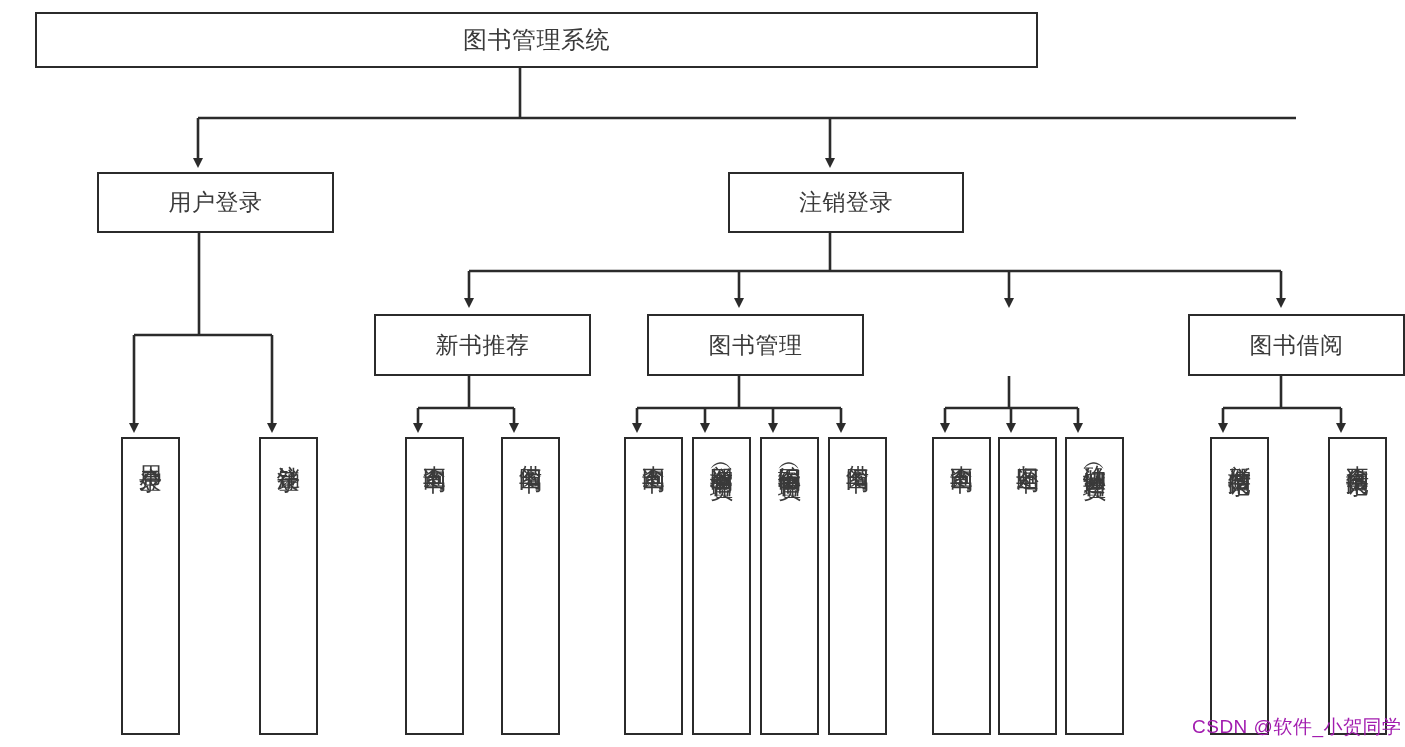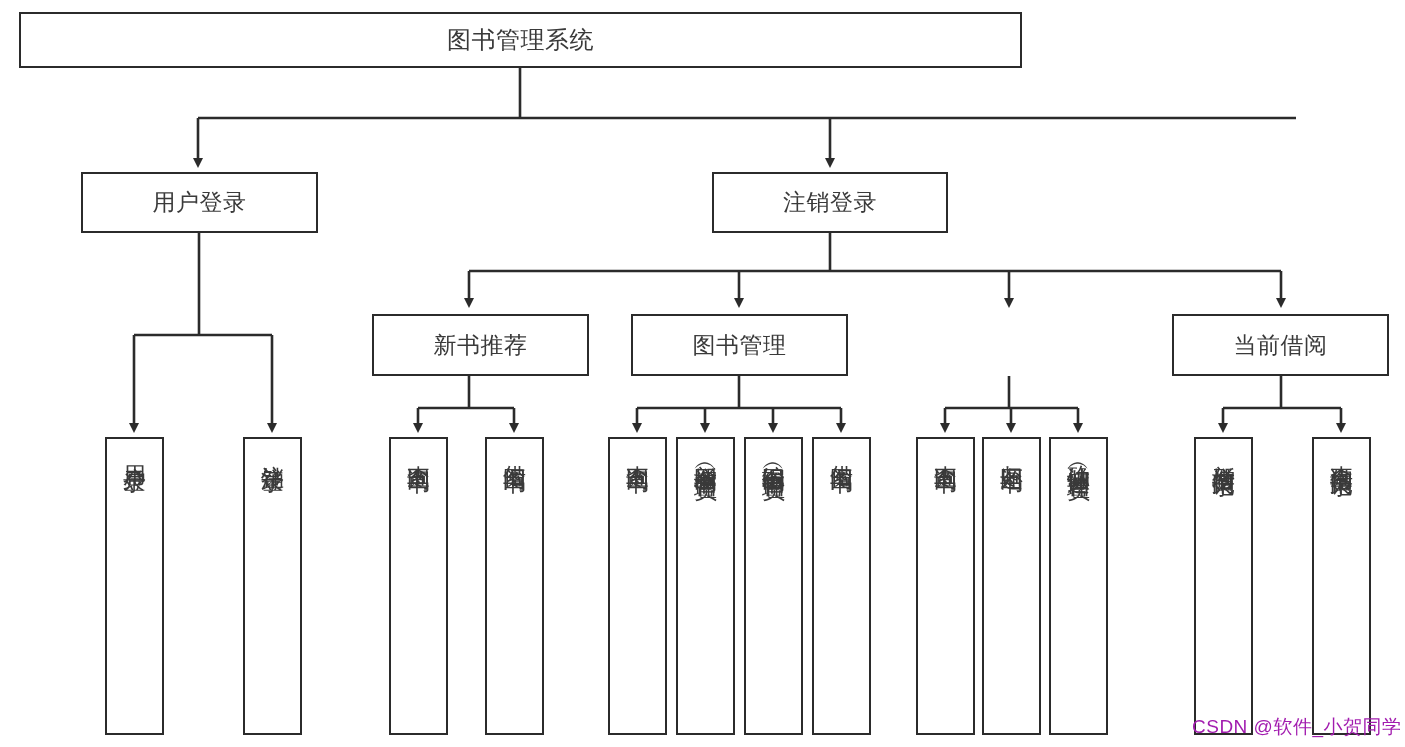--- a/index.html
+++ b/index.html
@@ -28,20 +28,21 @@
   }
   .node {
     position: absolute;
     box-sizing: border-box;
     background: #ffffff;
     border: 2.5px solid #2b2b2b;
     display: flex;
     align-items: center;
     justify-content: center;
     color: #3a3a3a;
+    margin-left: 16px;
   }
   .node .node-label {
     display: block;
     text-align: center;
     line-height: 1.08;
     letter-spacing: 0.5px;
     color: #3a3a3a;
   }
   .node.horizontal .node-label {
     font-size: 23px;
@@ -131,31 +132,31 @@
   </div>
 
   <div class="node horizontal" style="left:81px; top:172px; width:237px; height:61px;">
     <span class="node-label">用户登录</span>
   </div>
 
   <div class="node horizontal" style="left:712px; top:172px; width:236px; height:61px;">
     <span class="node-label">注销登录</span>
   </div>
 
-  <div class="node horizontal" style="left:372px; top:314px; width:217px; height:62px;">
+  <div class="node horizontal" style="left:358px; top:314px; width:217px; height:62px;">
     <span class="node-label">新书推荐</span>
   </div>
 
   <div class="node horizontal" style="left:631px; top:314px; width:217px; height:62px;">
     <span class="node-label">图书管理</span>
   </div>
 
 
   <div class="node horizontal" style="left:1172px; top:314px; width:217px; height:62px;">
-    <span class="node-label">当前借阅</span>
+    <span class="node-label">图书借阅</span>
   </div>
 
   <div class="node vertical" style="left:105px; top:437px; width:59px; height:298px;">
     <span class="node-label">用户登录</span>
   </div>
 
   <div class="node vertical" style="left:243px; top:437px; width:59px; height:298px;">
     <span class="node-label">注销登录</span>
   </div>
 

